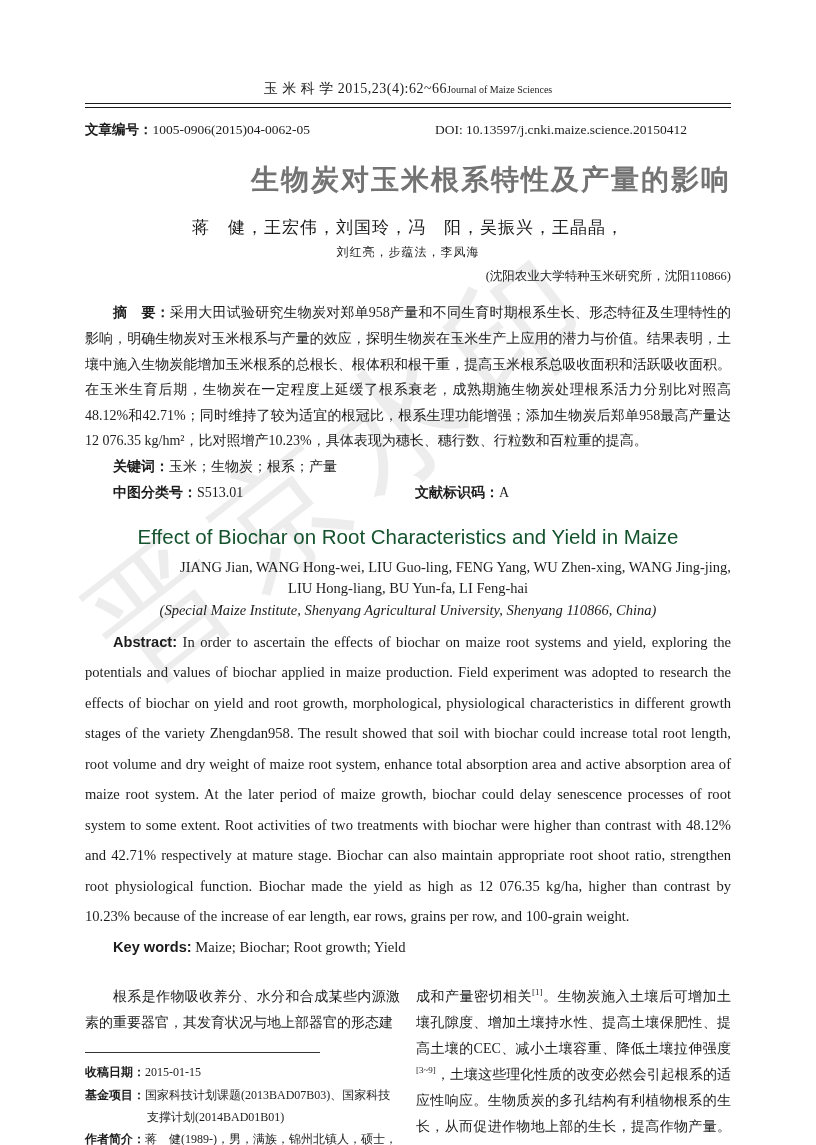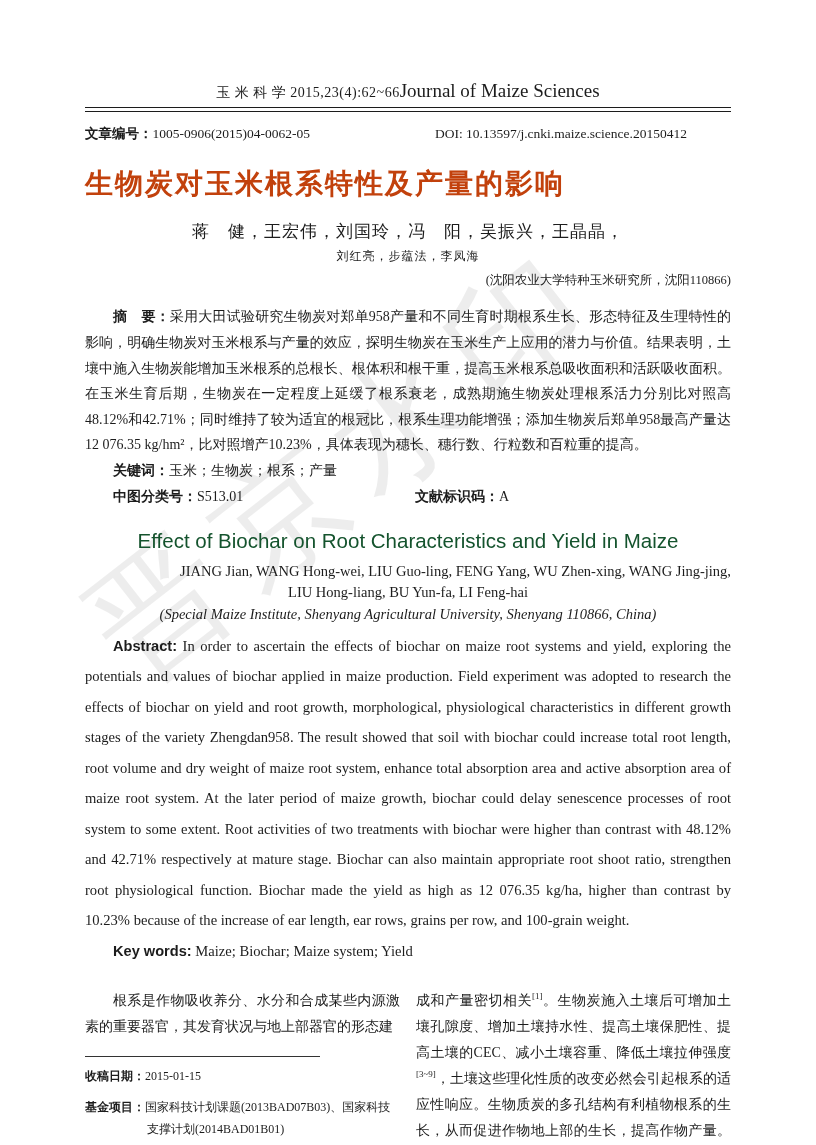--- a/index.html
+++ b/index.html
@@ -27,31 +27,31 @@
     font-size:132px;
     letter-spacing:18px;
     color:rgba(0,0,0,0.07);
     white-space:nowrap;
     pointer-events:none;
     user-select:none;
   }
   
   .hdr{display:flex;justify-content:center;align-items:baseline;font-size:14px;}
   .hdr-left{letter-spacing:0.5px;}
-  .hdr-right{font-size:19px;}
+  .hdr-right{font-size:10px;}
   .double-rule{margin-top:5px;height:2.5px;border-top:1.6px solid #1c1c1c;border-bottom:1.6px solid #1c1c1c;}
   
   .meta{margin-top:13px;font-size:13.5px;}
   .meta-left{display:inline-block;width:350px;}
   .lbl-hei{font-family:Liberation Mono, monospace;font-weight:bold;}
   
   .title-cn{
-    margin-top:22px;text-align:left;
+    margin-top:22px;text-align:right;
     font-family:"Liberation Sans", sans-serif;
-    font-size:28px;font-weight:bold;letter-spacing:2px;color:#c2410c;
+    font-size:28px;font-weight:bold;letter-spacing:2px;color:#737373;
   }
   .authors-cn{margin-top:17px;text-align:center;font-size:17px;letter-spacing:1px;}
   .authors-cn2{margin-top:5px;text-align:center;font-size:12px;letter-spacing:1px;}
   .affil-cn{margin-top:7px;text-align:right;font-size:12.5px;}
   
   .abs-cn{margin-top:15px;font-size:14px;line-height:25.5px;text-align:justify;text-indent:2em;}
   .kw-cn{font-size:14px;line-height:25.5px;text-indent:2em;}
   .clc-line{position:relative;font-size:14px;line-height:25.5px;text-indent:2em;}
   .clc-right{position:absolute;left:330px;top:0;text-indent:0;}
   
@@ -68,21 +68,21 @@
   .kw-en{font-size:14.6px;line-height:30.5px;text-indent:28px;}
   
   .cols{display:flex;gap:16px;margin-top:22px;}
   .col{width:315px;font-size:14px;line-height:26px;text-align:justify;}
   .col p{margin:0;}
   .indent{text-indent:2em;}
   sup{font-size:9px;line-height:0;}
   
   .fn-rule{width:235px;border-top:1.2px solid #333;margin:16px 0 9px 0;}
   .fn{font-size:12px;line-height:21.5px;text-align:left;}
-  .fn-item{padding-left:62px;text-indent:-62px;margin-top:8px;}
+  .fn-item{padding-left:62px;text-indent:-62px;}
 </style>
 </head>
 <body>
 
 <div class="page">
 
   <div class="watermark">晋京水印</div>
 
   <div class="content">
 
@@ -108,21 +108,21 @@
       <span class="lbl-hei">中图分类号：</span><span>S513.01</span>
       <span class="clc-right"><span class="lbl-hei">文献标识码：</span><span>A</span></span>
     </div>
 
     <div class="title-en">Effect of Biochar on Root Characteristics and Yield in Maize</div>
     <div class="authors-en">JIANG Jian, WANG Hong-wei, LIU Guo-ling, FENG Yang, WU Zhen-xing, WANG Jing-jing,</div>
     <div class="authors-en2">LIU Hong-liang, BU Yun-fa, LI Feng-hai</div>
     <div class="affil-en">(Special Maize Institute, Shenyang Agricultural University, Shenyang 110866, China)</div>
 
     <div class="abs-en"><span class="lbl-en">Abstract:</span><span> In order to ascertain the effects of biochar on maize root systems and yield, exploring the potentials and values of biochar applied in maize production. Field experiment was adopted to research the effects of biochar on yield and root growth, morphological, physiological characteristics in different growth stages of the variety Zhengdan958. The result showed that soil with biochar could increase total root length, root volume and dry weight of maize root system, enhance total absorption area and active absorption area of maize root system. At the later period of maize growth, biochar could delay senescence processes of root system to some extent. Root activities of two treatments with biochar were higher than contrast with 48.12% and 42.71% respectively at mature stage. Biochar can also maintain appropriate root shoot ratio, strengthen root physiological function. Biochar made the yield as high as 12 076.35 kg/ha, higher than contrast by 10.23% because of the increase of ear length, ear rows, grains per row, and 100-grain weight.</span></div>
-    <div class="kw-en"><span class="lbl-en">Key words:</span><span> Maize; Biochar; Maize system; Yield</span></div>
+    <div class="kw-en"><span class="lbl-en">Key words:</span><span> Maize; Biochar; Root growth; Yield</span></div>
 
     <div class="cols">
 
       <div class="col">
         <p class="indent">根系是作物吸收养分、水分和合成某些内源激素的重要器官，其发育状况与地上部器官的形态建</p>
         <div class="fn-rule"></div>
         <div class="fn">
           <div class="fn-item"><span class="lbl-hei">收稿日期：</span><span>2015-01-15</span></div>
           <div class="fn-item"><span class="lbl-hei">基金项目：</span><span>国家科技计划课题(2013BAD07B03)、国家科技支撑计划(2014BAD01B01)</span></div>
           <div class="fn-item"><span class="lbl-hei">作者简介：</span><span>蒋　健(1989-)，男，满族，锦州北镇人，硕士，主要从事玉米栽培生理研究。Tel:13840318284</span></div>

